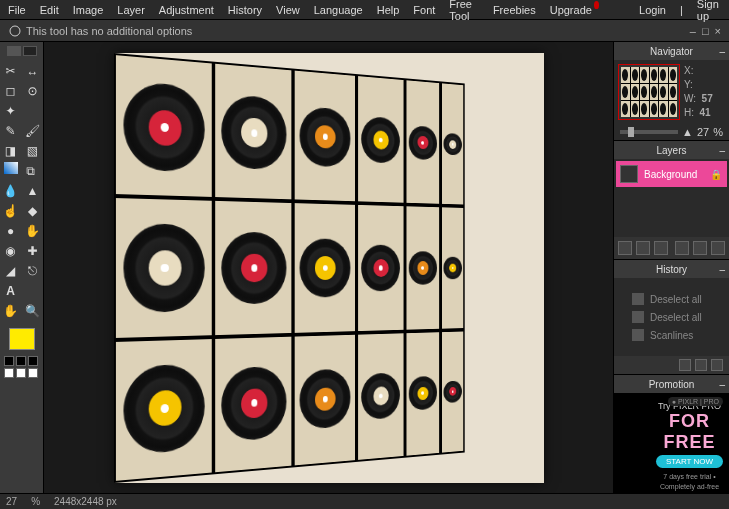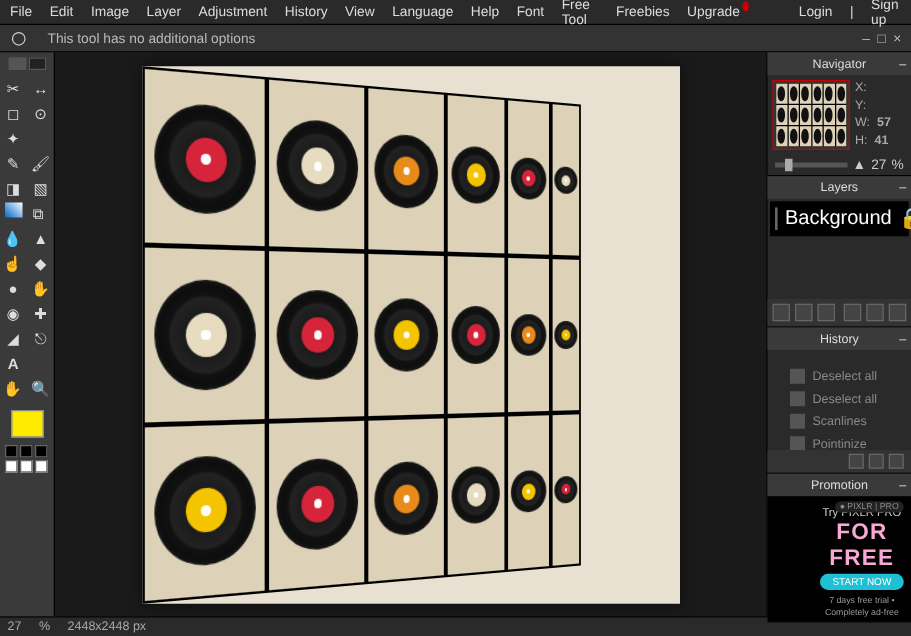--- a/index.html
+++ b/index.html
@@ -1,21 +1,21 @@
 <!DOCTYPE html>
 <html><head>
 <meta charset="utf-8">
 <style>
 * { margin:0; padding:0; box-sizing:border-box; font-family:Arial,sans-serif; }
 body { background:#1e1e1e; width:729px; height:509px; overflow:hidden; color:#ccc; font-size:11px; }
 .menubar { height:20px; background:#2a2a2a; display:flex; align-items:center; padding:0 8px; gap:14px; border-bottom:1px solid #000; }
 .menubar span { color:#ddd; cursor:pointer; font-size:11px; }
 .menubar .spacer { flex:1; }
 .menubar .badge { display:inline-block; width:8px; height:8px; background:#c00; border-radius:50%; position:relative; top:-5px; left:-12px; font-size:0; }
-.optbar { height:22px; background:#333; display:flex; align-items:center; padding:0 8px; gap:16px; border-bottom:1px solid #000; }
+.optbar { height:22px; background:#333; display:flex; align-items:center; padding:0 8px; gap:4px; border-bottom:1px solid #000; }
 .optbar .icon { width:14px; height:14px; }
 .optbar span { color:#bbb; font-size:11px; }
 .optbar .ctrls { margin-left:auto; display:flex; gap:6px; }
 .workspace { display:flex; height:calc(100% - 42px - 16px); }
 .toolbar { width:44px; background:#3a3a3a; display:flex; flex-direction:column; align-items:center; padding:4px 0; gap:2px; border-right:1px solid #000;}
 .toolbar .tabs { display:flex; gap:2px; margin-bottom:4px;}
 .toolbar .tabs div { width:14px; height:10px; background:#222; border:1px solid #555;}
 .toolbar .tabs div.active { background:#555; }
 .toolrow { display:flex; gap:4px; }
 .tool { width:18px; height:18px; display:flex; align-items:center; justify-content:center; cursor:pointer; color:#ddd; font-size:12px; }
@@ -41,21 +41,21 @@
 .nav-body { padding:4px; display:flex; gap:4px; }
 .nav-thumb { width:62px; height:56px; border:1px solid #c00; position:relative; background:#333; overflow:hidden;}
 .nav-thumb .mini { position:absolute; inset:2px; display:grid; grid-template-columns:repeat(6,1fr); grid-template-rows:repeat(3,1fr); gap:1px; background:#000;}
 .nav-thumb .mini div{background:#ddd2b8;position:relative;}
 .nav-thumb .mini div::after{content:"";position:absolute;inset:12%;border-radius:50%;background:#111;}
 .nav-info { flex:1; font-size:10px; color:#aaa; line-height:14px;}
 .nav-slider { display:flex; align-items:center; gap:4px; padding:2px 6px;}
 .nav-slider .track { flex:1; height:4px; background:#555; position:relative;}
 .nav-slider .track::after{content:"";position:absolute;left:8px;top:-3px;width:6px;height:10px;background:#aaa;}
 .layers-body { padding:2px; }
-.layer-item { display:flex; align-items:center; gap:6px; background:#000000; padding:4px; color:#fff; font-size:16px;}
+.layer-item { display:flex; align-items:center; gap:6px; background:#ec4899; padding:4px; color:#fff; font-size:10px;}
 .layer-thumb { width:18px; height:18px; background:#333; border:1px solid #666;}
 .layer-item .lock { margin-left:auto; }
 .layer-toolbar { display:flex; gap:4px; padding:4px; background:#333; justify-content:space-between;}
 .layer-toolbar .grp{display:flex;gap:4px;}
 .layer-toolbar .btn { width:14px; height:14px; background:#444; border:1px solid #666; cursor:pointer;}
 .history-body { padding:12px; max-height:80px; overflow:hidden;}
 .hist-item { display:flex; align-items:center; gap:6px; padding:3px 6px; color:#888; font-size:10px; cursor:pointer;}
 .hist-item .icn { width:12px; height:12px; background:#555;}
 .hist-tools { display:flex; justify-content:flex-end; gap:4px; padding:3px 6px; background:#333;}
 .hist-tools .btn{width:12px;height:12px;background:#444;border:1px solid #666;cursor:pointer;}
@@ -320,24 +320,20 @@
             <span>Deselect all</span>
           </div>
         <div class="hist-item">
             <div class="icn"></div>
             <span>Deselect all</span>
           </div>
         <div class="hist-item">
             <div class="icn"></div>
             <span>Scanlines</span>
           </div>
-        <div class="hist-item">
-            <div class="icn"></div>
-            <span>Pointinize</span>
-          </div>
       </div>
       <div class="hist-tools">
         <div class="btn"></div>
         <div class="btn"></div>
         <div class="btn"></div>
       </div>
     </div>
 
     <div class="panel">
       <div class="panel-head">

